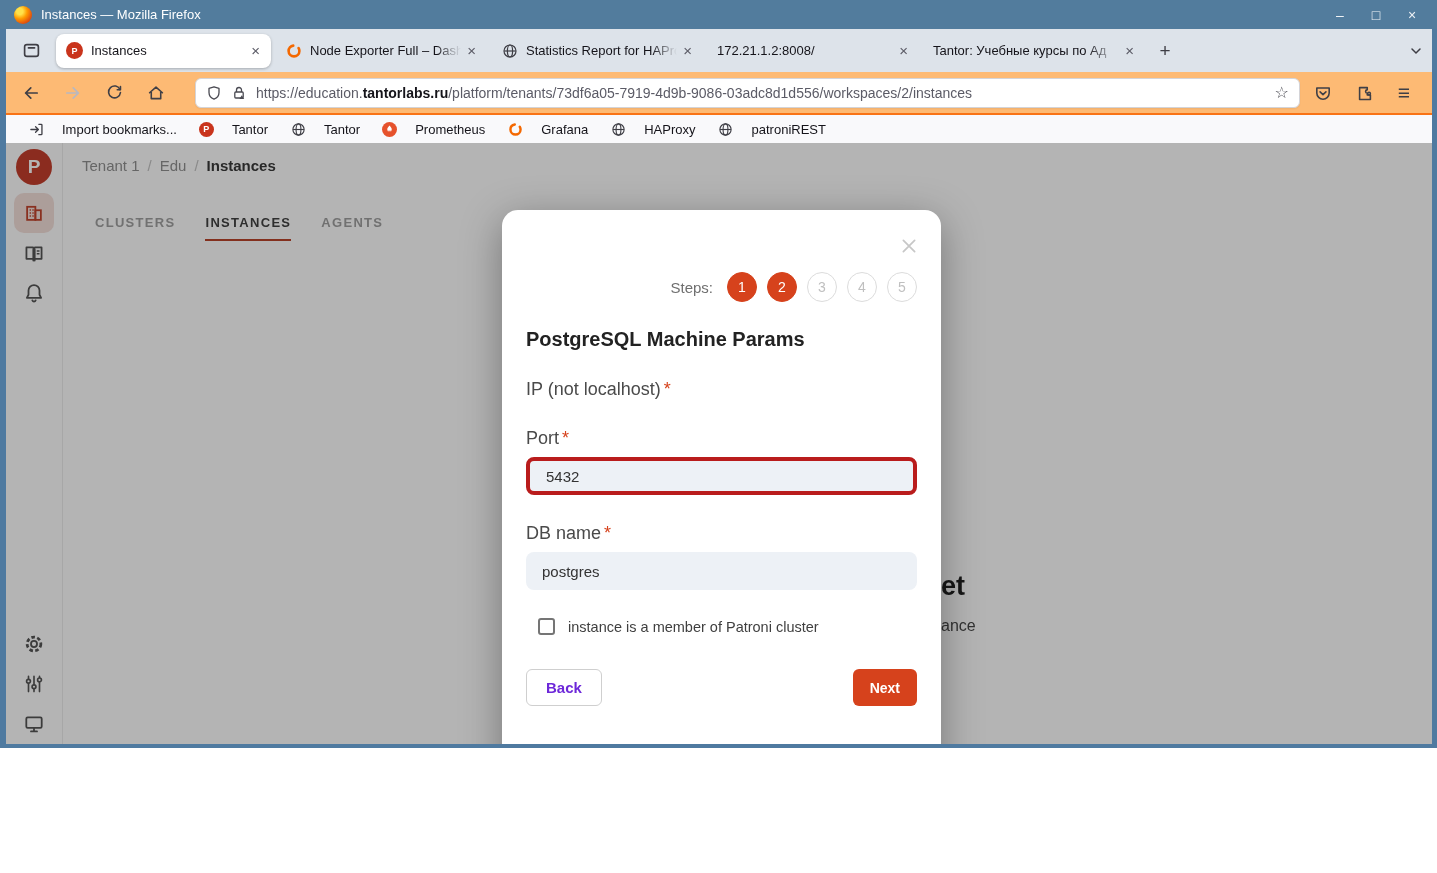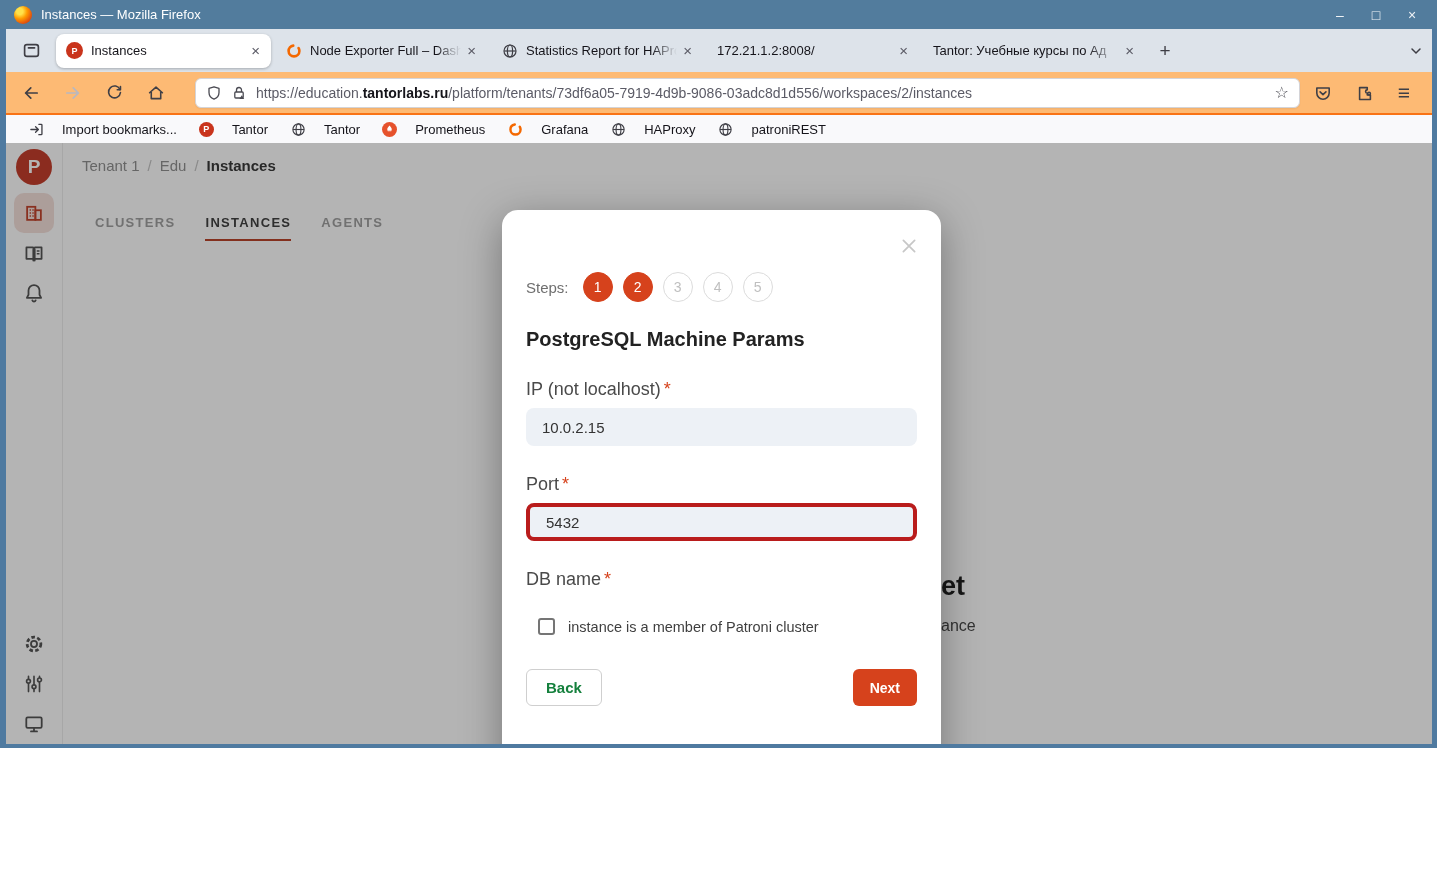--- a/index.html
+++ b/index.html
@@ -79,39 +79,39 @@
   .frag-h { position:absolute; left:878px; top:428px; font-size:27px; font-weight:700; color:#141414; }
   .frag-s { position:absolute; left:878px; top:474px; font-size:16px; color:#3d3d3d; }
 
   .overlay { position:absolute; inset:0; background:rgba(30,30,30,0.335); }
 
   
   .modal { position:absolute; left:496px; top:67px; width:439px; height:596px; background:#fff;
     border-radius:16px; box-shadow:0 10px 40px rgba(0,0,0,.35); padding:28px 24px 24px; }
   .m-title { font-size:20px; font-weight:700; color:#1c1c1c; }
   .m-close { position:absolute; right:22px; top:26px; color:#c7c7c7; }
-  .steps { display:flex; align-items:center; gap:10px; margin-top:34px; }
+  .steps { display:flex; align-items:center; justify-content:flex-end; gap:10px; margin-top:34px; }
   .steps-label { font-size:15px; color:#6f6f6f; margin-right:4px; }
   .step { width:30px; height:30px; border-radius:50%; display:flex; align-items:center;
     justify-content:center; font-size:14px; border:1.5px solid #dcdcdc; color:#bfbfbf; background:#fff; }
   .step.done { background:#d6421c; border-color:#d6421c; color:#fff; }
   .m-section { font-size:20px; font-weight:700; color:#222; margin-top:26px; }
   .fgroup { margin-top:28px; }
   .flabel { font-size:18px; color:#4a4a4a; margin-bottom:8px; }
   .req { color:#d6421c; margin-left:3px; }
   .finput { width:100%; height:38px; border:none; border-radius:8px; background:#edf1f6;
     padding:0 16px; font-size:15px; color:#333; font-family:"Liberation Sans",sans-serif; outline:none; }
   .finput.focused { border:4px solid #b91c1c; }
   .chk-row { display:flex; align-items:center; gap:13px; margin-top:28px; padding-left:12px;
     font-size:14.5px; color:#3f3f3f; }
   .chk { width:17px; height:17px; appearance:none; -webkit-appearance:none; border:2px solid #757575;
     border-radius:3px; background:#fff; }
   .btn-row { display:flex; justify-content:space-between; margin-top:34px; }
   .btn-back { background:#fff; border:1px solid #cfcfcf; border-radius:6px; padding:9px 19px;
-    font-size:15px; font-weight:700; color:#15803d; font-family:"Liberation Sans",sans-serif; }
+    font-size:15px; font-weight:700; color:#6d28d9; font-family:"Liberation Sans",sans-serif; }
   .btn-next { background:#d6421c; border:none; border-radius:6px; padding:9px 17px; font-size:14px;
     font-weight:700; color:#fff; font-family:"Liberation Sans",sans-serif; }
 
   svg { display:block; }
 </style>
 </head>
 <body>
 
 <div class="window">
 
@@ -394,30 +394,30 @@
           <span class="step done">2</span>
           <span class="step">3</span>
           <span class="step">4</span>
           <span class="step">5</span>
         </div>
 
         <div class="m-section">PostgreSQL Machine Params</div>
 
         <div class="fgroup">
           <div class="flabel"><span>IP (not localhost)</span><span class="req">*</span></div>
-          <input class="finput" type="text" value="10.0.2.15" style="">
         </div>
 
         <div class="fgroup">
           <div class="flabel"><span>Port</span><span class="req">*</span></div>
           <input class="finput focused" type="text" value="5432" style="">
         </div>
 
         <div class="fgroup">
           <div class="flabel"><span>DB name</span><span class="req">*</span></div>
+          <input class="finput" type="text" value="postgres" style="">
         </div>
 
         <label class="chk-row">
           <input type="checkbox" class="chk" style="">
           <span>instance is a member of Patroni cluster</span>
         </label>
 
         <div class="btn-row">
           <button class="btn-back">Back</button>
           <button class="btn-next">Next</button>

